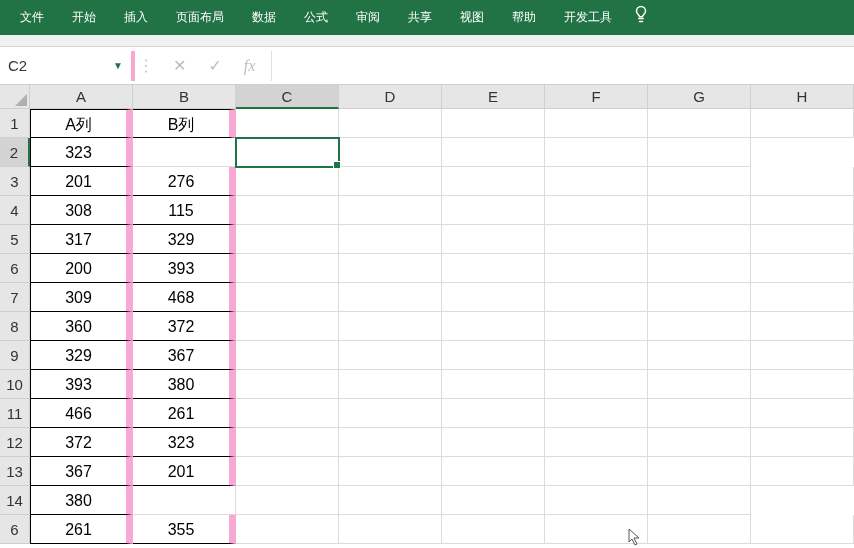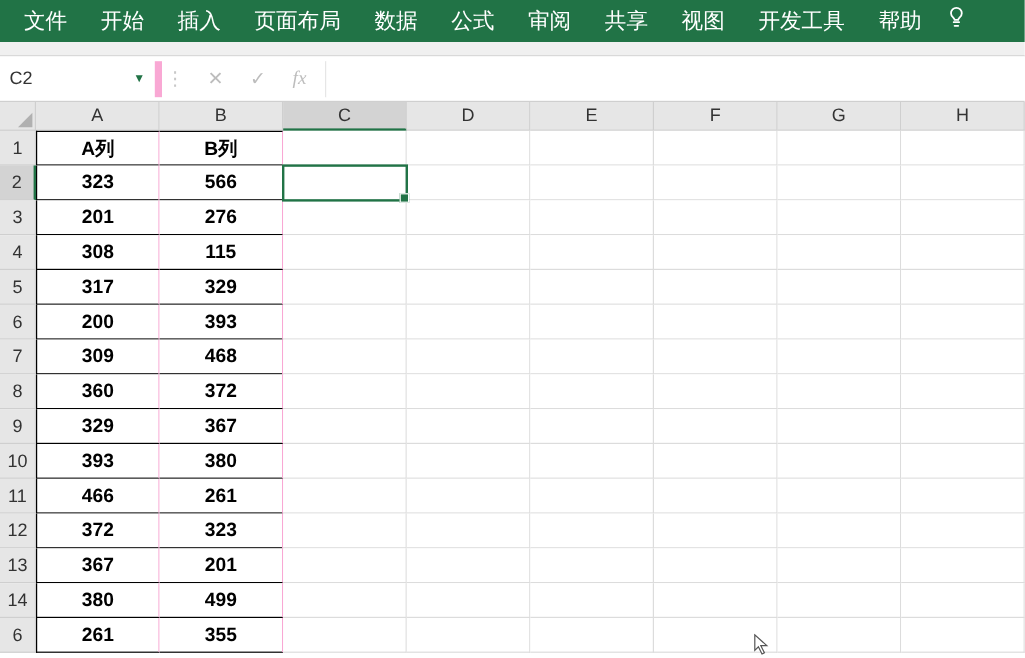--- a/index.html
+++ b/index.html
@@ -12,21 +12,21 @@
     position: relative;
   }
 
   .ribbon {
     height: 35px;
     background: #217346;
     display: flex;
     align-items: center;
     padding-left: 6px;
     color: #fff;
-    font-size: 18px;
+    font-size: 12px;
   }
   .ribbon .tab {
     padding: 0 14px;
     height: 35px;
     line-height: 35px;
     cursor: pointer;
     white-space: nowrap;
   }
   .ribbon .lightbulb {
     margin-left: 6px;
@@ -48,21 +48,21 @@
     background: #fff;
   }
   .name-box {
     width: 135px;
     height: 30px;
     display: flex;
     align-items: center;
     padding: 0 8px;
     font-size: 15px;
     color: #333;
-    border-right: 6px solid #f9a8d4;
+    border-right: 4px solid #f9a8d4;
     position: relative;
   }
   .name-box .dropdown {
     color: #217346;
     font-size: 10px;
     position: absolute;
     right: 8px;
   }
   .fb-sep {
     width: 22px;
@@ -169,23 +169,22 @@
     border-bottom: 1px solid #dcdcdc;
     line-height: 29px;
     text-align: center;
     font-size: 16px;
     font-family: Arial, sans-serif;
     color: #000;
     position: relative;
     background: #fff;
   }
   .cell.bordered {
-    border-right: 1px solid #f9a8d4;
+    border-right: 7px solid #f9a8d4;
     border-bottom: 1px solid #000;
-    font-weight: bold;
   }
   .cell.bordered-top { border-top: 1px solid #000; }
   .cell.bordered-left { border-left: 1px solid #000; }
 
   .selection-outline {
     position: absolute;
     border: 2px solid #217346;
     pointer-events: none;
     box-sizing: border-box;
   }
@@ -215,22 +214,22 @@
 <div class="ribbon">
   <div class="tab">文件</div>
   <div class="tab">开始</div>
   <div class="tab">插入</div>
   <div class="tab">页面布局</div>
   <div class="tab">数据</div>
   <div class="tab">公式</div>
   <div class="tab">审阅</div>
   <div class="tab">共享</div>
   <div class="tab">视图</div>
+  <div class="tab">帮助</div>
   <div class="tab">开发工具</div>
-  <div class="tab">帮助</div>
   <div class="lightbulb">
     <svg width="18" height="18" viewBox="0 0 24 24" fill="none" stroke="#fff" stroke-width="2" stroke-linecap="round" stroke-linejoin="round">
         <path d="M9 18h6"></path>
         <path d="M10 22h4"></path>
         <path d="M12 2a6 6 0 0 0-6 6c0 2.2 1.2 3.8 2.5 5 .8.8 1.5 1.5 1.5 2.5h4c0-1 .7-1.7 1.5-2.5C16.8 11.8 18 10.2 18 8a6 6 0 0 0-6-6z"></path>
       </svg>
   </div>
 </div>
 <div class="toolstrip"></div>
 
@@ -268,21 +267,20 @@
         <div class="cell"></div>
         <div class="cell"></div>
         <div class="cell"></div>
         <div class="cell"></div>
         <div class="cell"></div>
         <div class="cell"></div>
       </div>
       <div class="row">
         <div class="row-header sel">2</div>
         <div class="cell bordered bordered-left">323</div>
-        <div class="cell bordered">566</div>
         <div class="cell"></div>
         <div class="cell"></div>
         <div class="cell"></div>
         <div class="cell"></div>
         <div class="cell"></div>
         <div class="cell"></div>
       </div>
       <div class="row">
         <div class="row-header">3</div>
         <div class="cell bordered bordered-left">201</div>
@@ -400,21 +398,20 @@
         <div class="cell"></div>
         <div class="cell"></div>
         <div class="cell"></div>
         <div class="cell"></div>
         <div class="cell"></div>
         <div class="cell"></div>
       </div>
       <div class="row">
         <div class="row-header">14</div>
         <div class="cell bordered bordered-left">380</div>
-        <div class="cell bordered">499</div>
         <div class="cell"></div>
         <div class="cell"></div>
         <div class="cell"></div>
         <div class="cell"></div>
         <div class="cell"></div>
         <div class="cell"></div>
       </div>
       <div class="row">
         <div class="row-header">6</div>
         <div class="cell bordered bordered-left">261</div>

